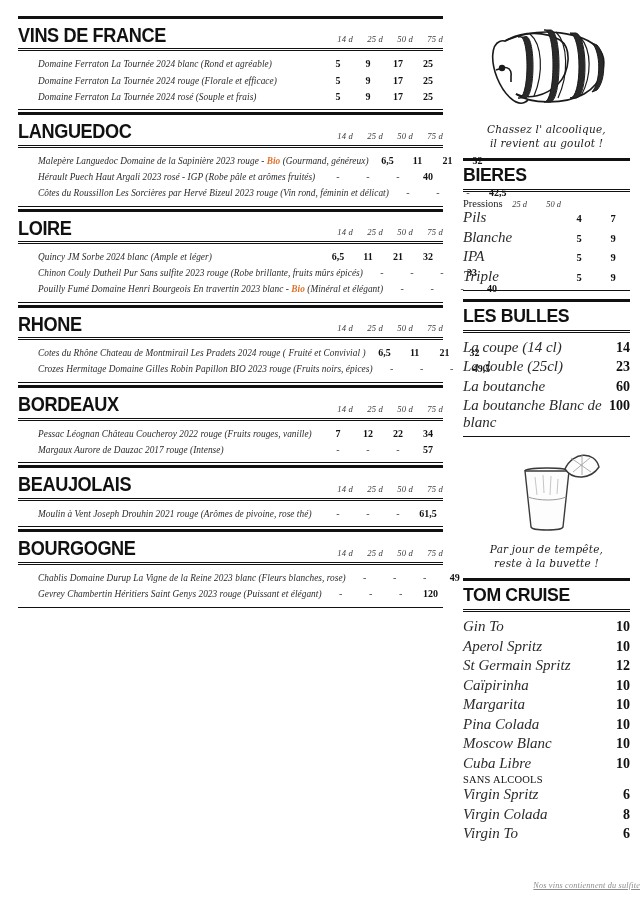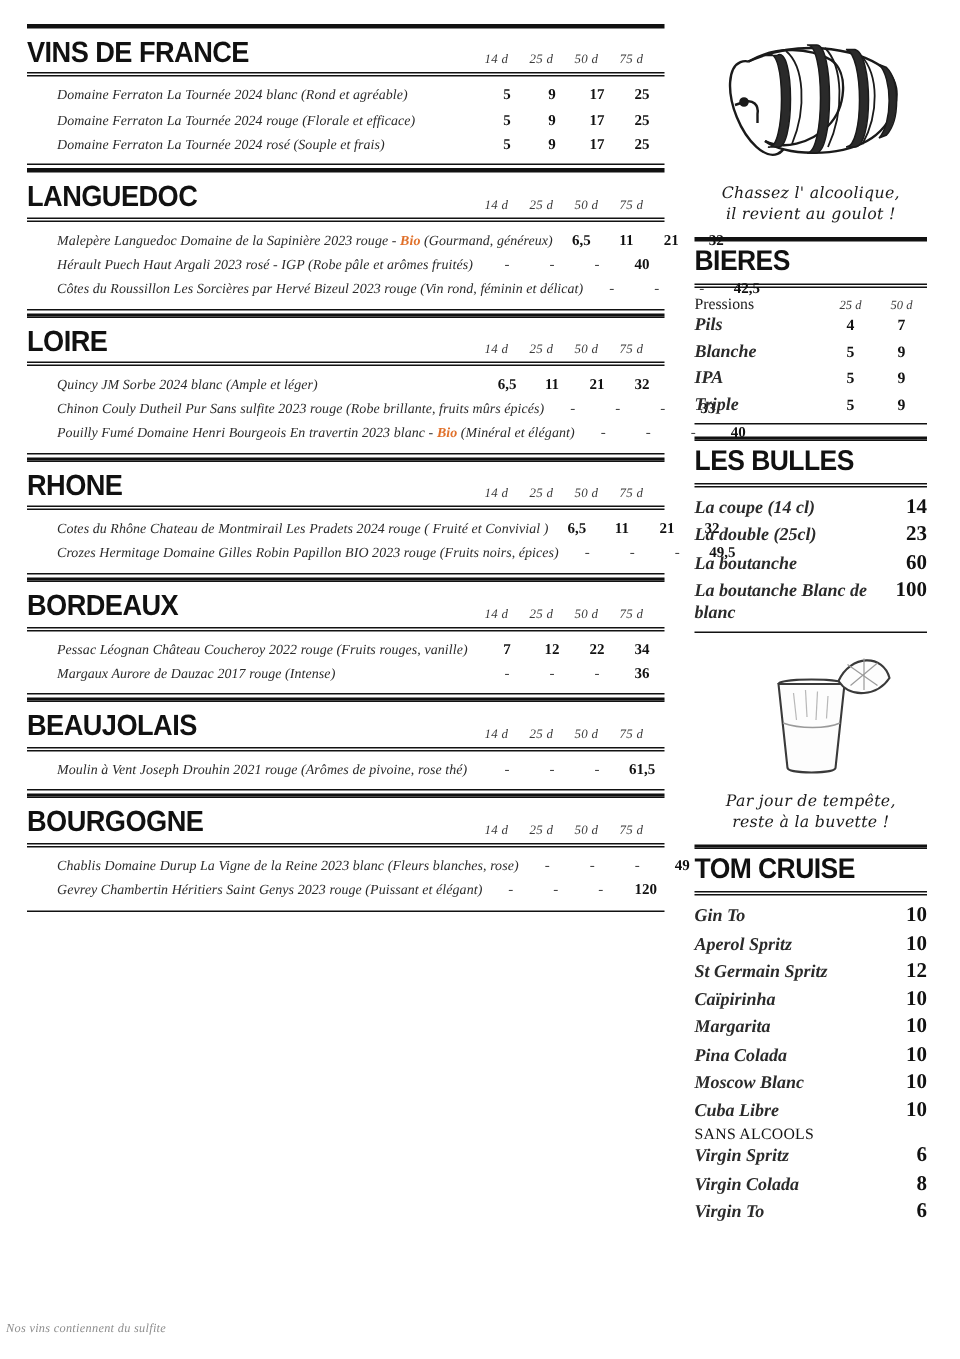--- a/index.html
+++ b/index.html
@@ -43,21 +43,21 @@
     transform-origin: left bottom;
   }
   .col-heads {
     display: flex;
     font-style: italic;
     font-size: 8.6px;
     color: #3a3a3a;
     letter-spacing: 0.2px;
     padding-bottom: 1px;
   }
-  .col-heads span { width: 30px; text-align: left; display: inline-block; }
+  .col-heads span { width: 30px; text-align: right; display: inline-block; }
   .sec-rule-under {
     border-top: 1.9px solid #111;
     border-bottom: 0.8px solid #111;
     height: 3px;
     margin-top: 3px;
     margin-bottom: 7px;
   }
 
   .wine-row {
     display: flex;
@@ -88,21 +88,21 @@
   }
   .prices span.dash { font-weight: 400; color: #444; }
   .sec-bottom-rule {
     border-top: 0.8px solid #111;
     margin-top: 6px;
   }
 
   
   .right-col {
     width: 185px;
-    padding: 10px 22px 0 8px;
+    padding: 10px 10px 0 8px;
     display: flex;
     flex-direction: column;
   }
   .art-block { text-align: center; }
   .script {
     font-family: "DejaVu Serif", serif;
     font-style: italic;
     font-size: 10.5px;
     line-height: 1.35;
     color: #1c1c1c;
@@ -128,57 +128,58 @@
     transform-origin: left bottom;
   }
   .r-rule-under {
     border-top: 1.9px solid #111;
     border-bottom: 0.8px solid #111;
     height: 3px;
     margin-top: 3px;
     margin-bottom: 6px;
   }
   .beer-head {
-    display: flex; justify-content: space-between; align-items: baseline;
+    display: flex; justify-content: flex-start; align-items: baseline;
   }
   .beer-head .lbl { font-size: 10.5px; color: #1a1a1a; }
   .beer-head .cols { display: flex; }
   .beer-head .cols span {
     width: 34px; text-align: center;
     font-style: italic; font-size: 8.4px; color: #3a3a3a;
   }
   .beer-row, .bulle-row, .cock-row {
     display: flex; justify-content: space-between; align-items: baseline;
     margin-bottom: 2.5px;
   }
   .beer-row .nm, .bulle-row .nm, .cock-row .nm {
-    font-style: italic; font-size: 12px; color: #2b2b2b; font-weight: bold;
+    font-style: italic; font-size: 15px; color: #2b2b2b;
   }
   .beer-row .vals { display: flex; }
   .beer-row .vals span {
     width: 34px; text-align: center;
     font-size: 10.5px; font-weight: 700; color: #111;
   }
   .bulle-row .pr, .cock-row .pr {
     font-size: 14px; font-weight: 700; color: #111;
   }
   .r-bottom-rule { border-top: 0.8px solid #111; margin-top: 5px; }
   .sans-alcools {
     font-size: 10.5px; letter-spacing: 0.2px;
     color: #111; margin: 1px 0 1px 0;
     font-family: "Liberation Serif", serif;
   }
   .footer-note {
     position: absolute;
     left: 4px; right: 0; bottom: 16px;
-    text-align: left;
+    text-align: right;
     font-style: italic;
     font-size: 8.2px;
     color: #8d8d8d;
     letter-spacing: 0.2px;
+    text-decoration: underline;
   }
   .art-svg { display: block; margin: 0 auto; }
 </style>
 </head>
 <body>
 
 <div class="page">
 
   <div class="left-col" id="left-col">
       <div class="wine-section">
@@ -356,21 +357,21 @@
             <span class="">22</span>
             <span class="">34</span>
           </div>
             </div>
         <div class="wine-row">
               <div class="wine-name"><span>Margaux Aurore de Dauzac 2017 rouge (Intense)</span></div>
               <div class="prices">
             <span class="dash">-</span>
             <span class="dash">-</span>
             <span class="dash">-</span>
-            <span class="">36</span>
+            <span class="">57</span>
           </div>
             </div>
      <div class="sec-bottom-rule"></div>
       </div>
       <div class="wine-section">
         <div class="sec-rule-top"></div>
      <div class="sec-head-row">
        <div class="sec-title">BEAUJOLAIS</div>
        <div class="col-heads">
             <span>14 d</span>

